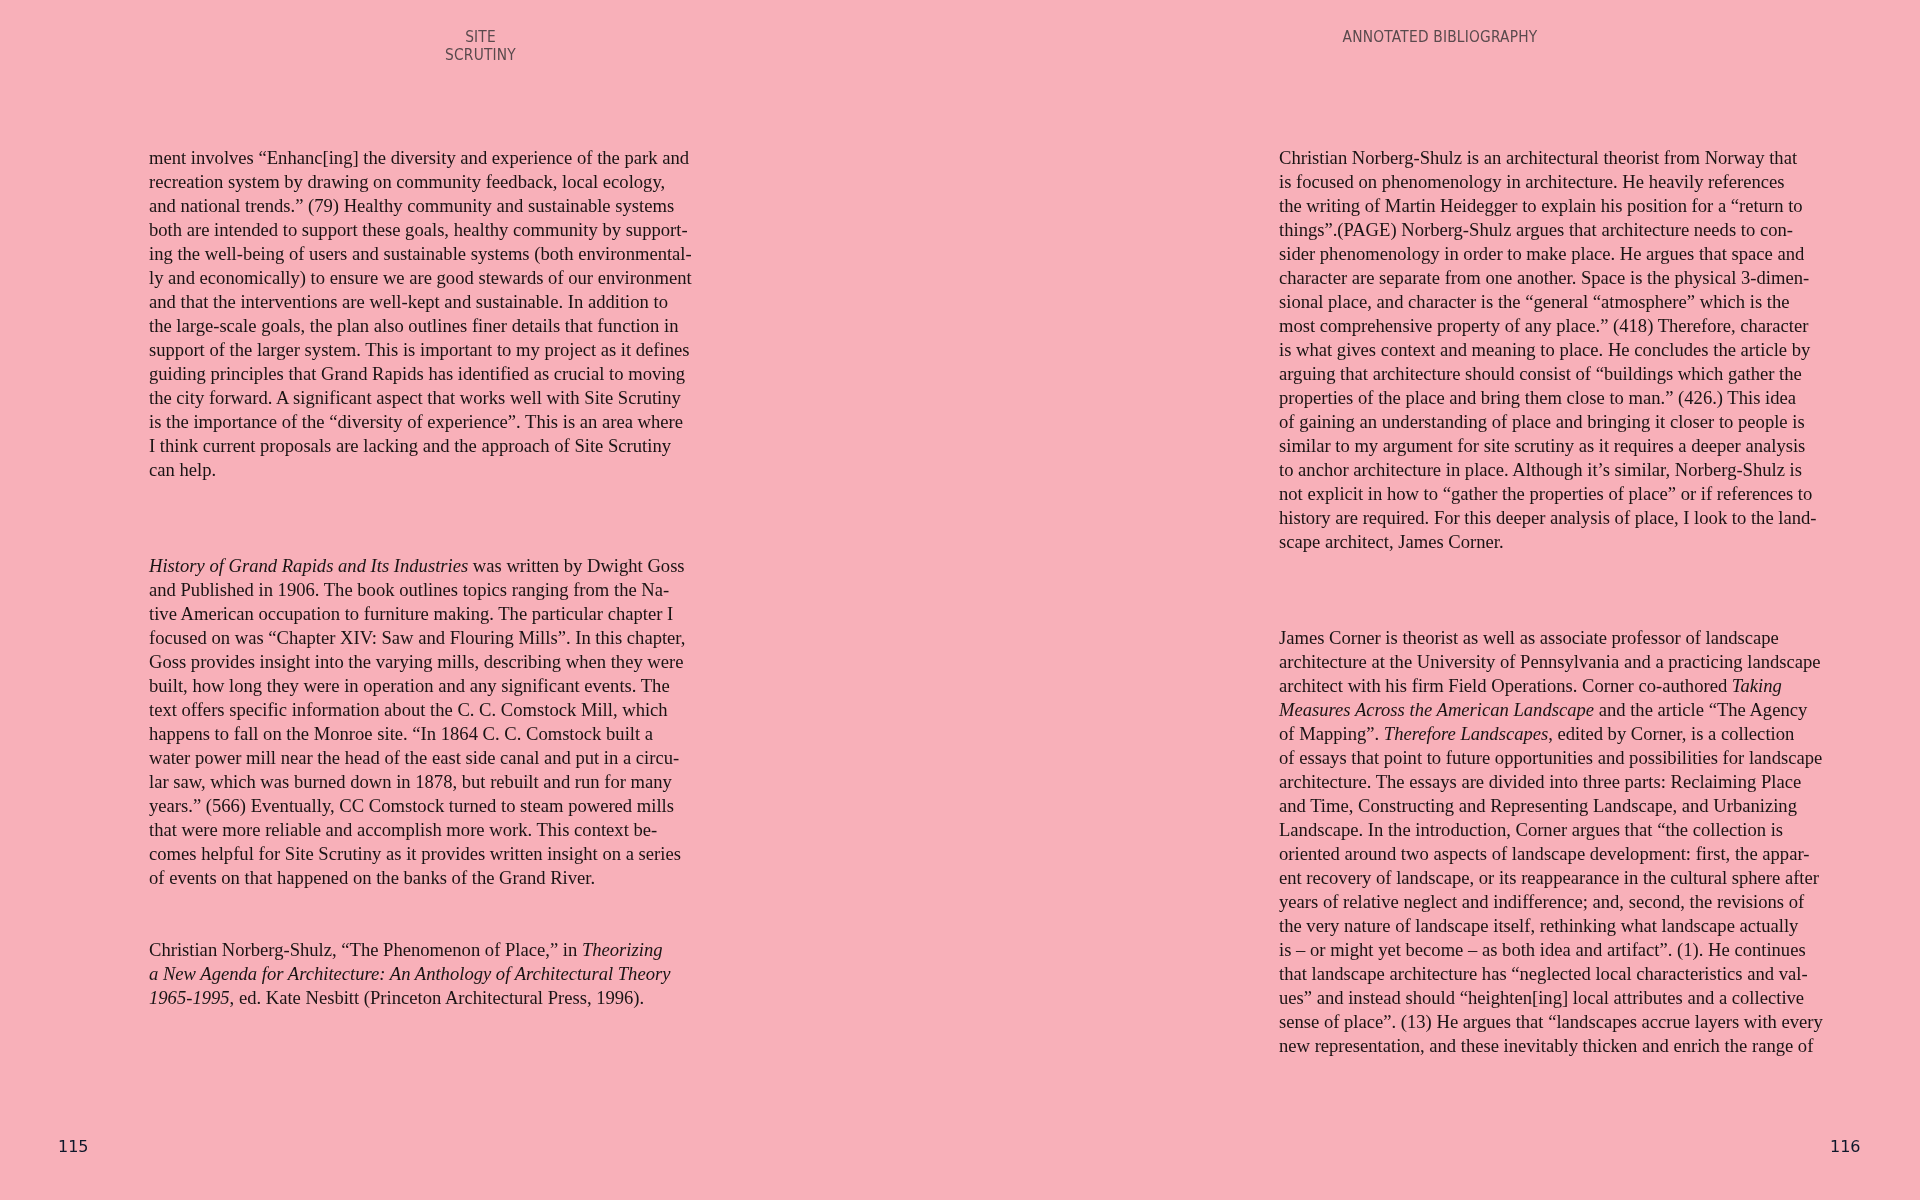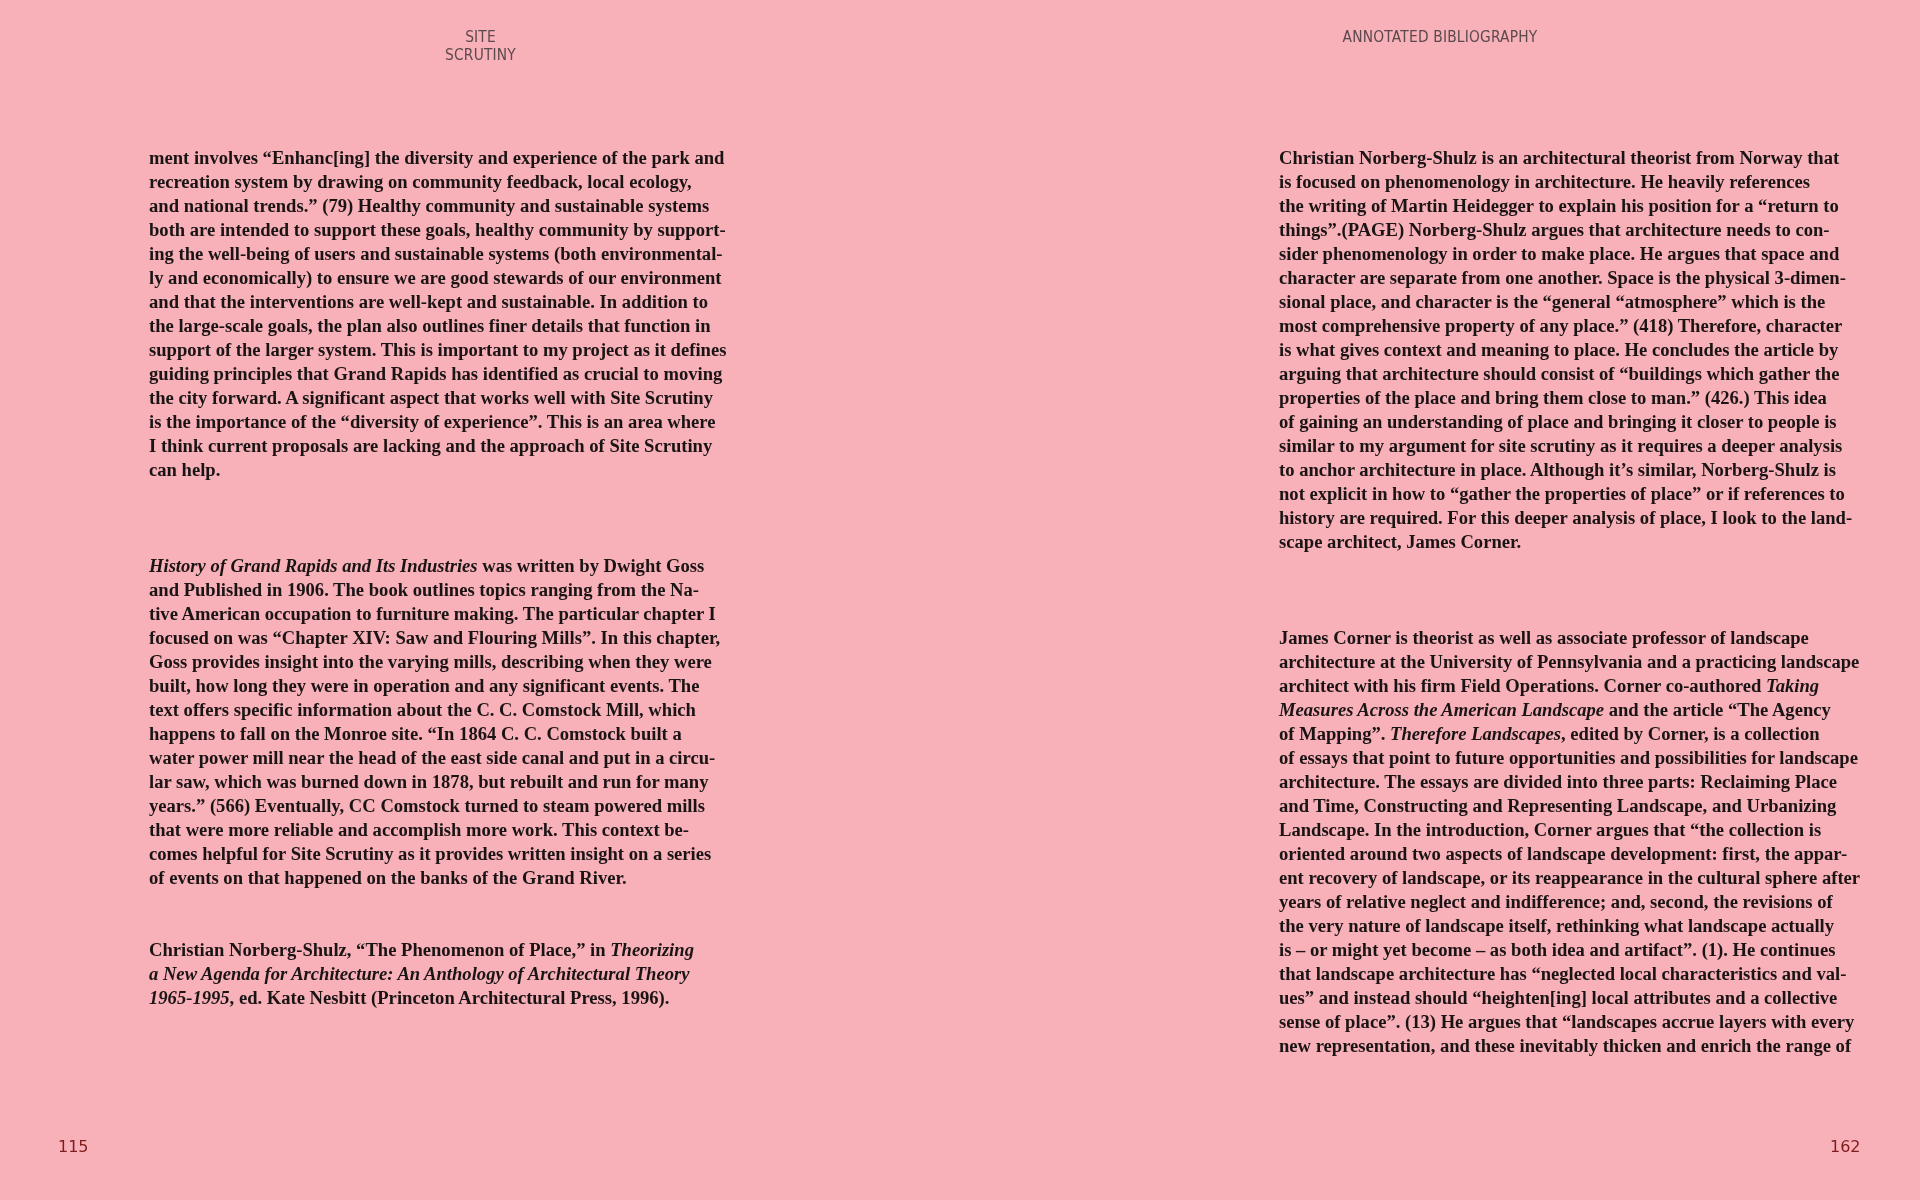--- a/index.html
+++ b/index.html
@@ -26,30 +26,29 @@
     text-transform: uppercase;
     transform: scaleX(0.92);
   }
   .head-left { left: 423px; width: 115px; text-align: center; transform-origin: center; }
   .head-right { left: 1305px; width: 270px; text-align: center; transform-origin: center; }
   .folio {
     position: absolute;
     top: 1137px;
     font-family: "DejaVu Sans", "Liberation Sans", sans-serif;
     font-size: 16px;
-    color: #7f1d1d;
+    color: #0f172a;
   }
   .folio-left { left: 58px; }
   .folio-right { left: 1830px; }
   .column {
     position: absolute;
     top: 146px;
     font-size: 18.6px;
     line-height: 24px;
-    font-weight: bold;
   }
   .col-left { left: 149px; width: 590px; }
   .col-right { left: 1241px; width: 600px; margin-left: 38px; }
   .para {
     margin: 0;
     white-space: pre-line;
   }
   .gap-sm { height: 24px; }
   .gap-lg { height: 48px; }
   .para i { font-style: italic; }
@@ -136,14 +135,14 @@
 ent recovery of landscape, or its reappearance in the cultural sphere after
 years of relative neglect and indifference; and, second, the revisions of
 the very nature of landscape itself, rethinking what landscape actually
 is – or might yet become – as both idea and artifact”. (1). He continues
 that landscape architecture has “neglected local characteristics and val-
 ues” and instead should “heighten[ing] local attributes and a collective
 sense of place”. (13) He argues that “landscapes accrue layers with every
 new representation, and these inevitably thicken and enrich the range of</span></p>
   </div>
 
-  <div class="folio folio-right">162</div>
+  <div class="folio folio-right">116</div>
 </div>
 
 </body></html>

